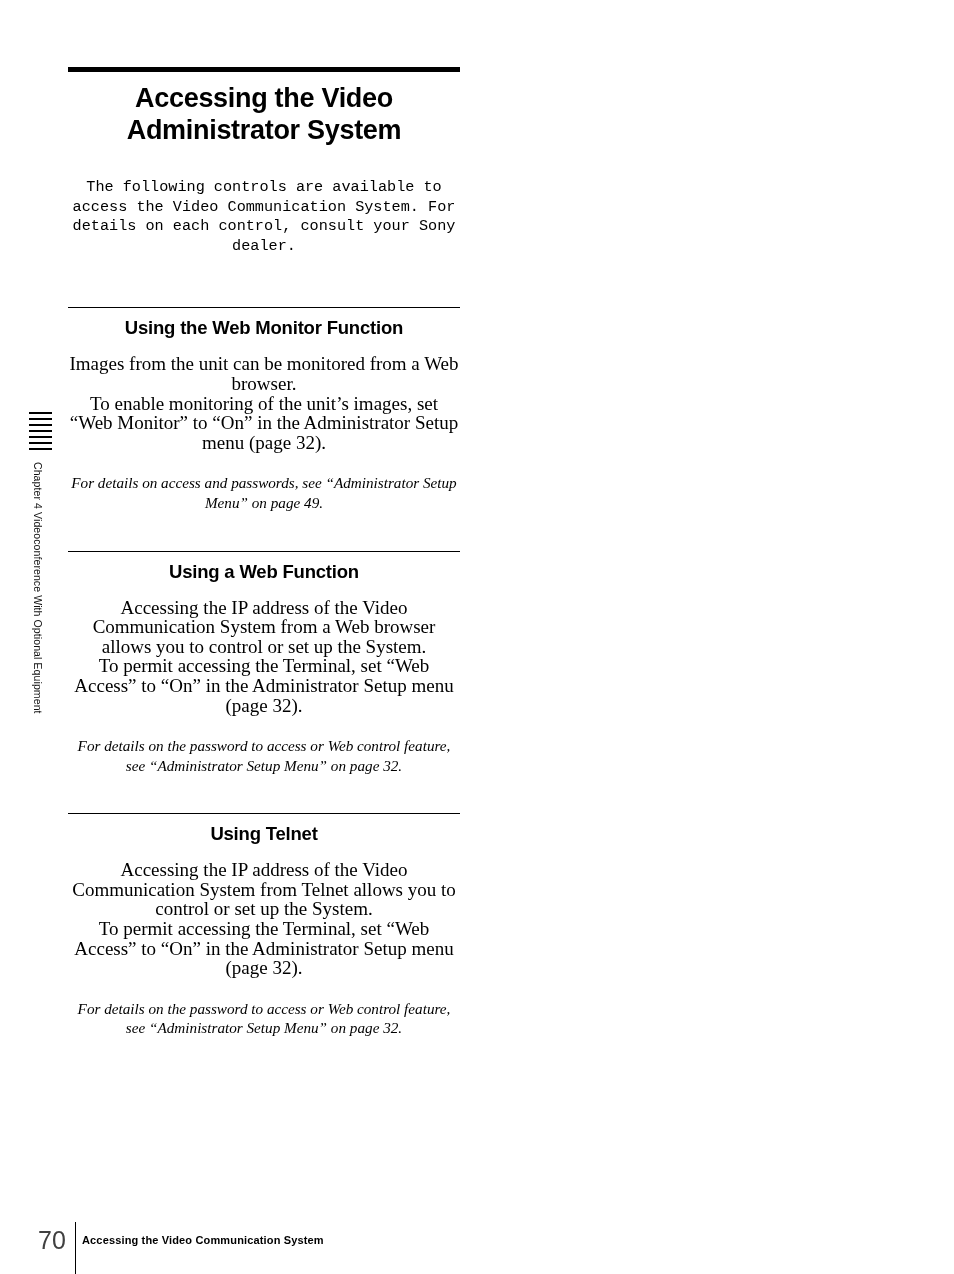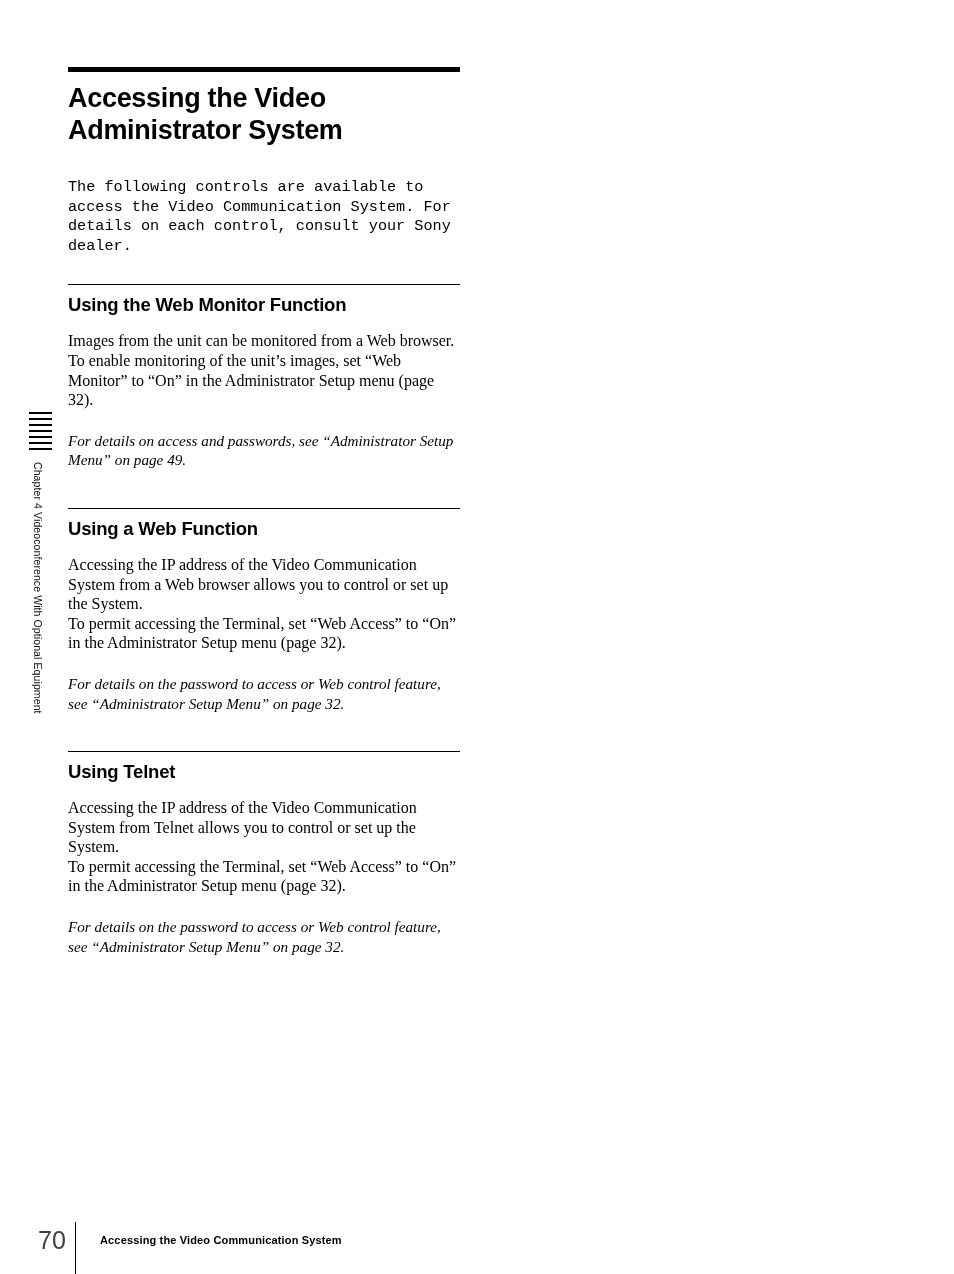--- a/index.html
+++ b/index.html
@@ -55,20 +55,21 @@
     white-space: nowrap;
     color: #111111;
   }
 
   
   .column {
     position: absolute;
     left: 68px;
     top: 60px;
     width: 392px;
+    text-align: center;
   }
 
   .title-rule {
     width: 392px;
     height: 5px;
     background: #000000;
     margin: 7px 0 0 0;
   }
   .page-title {
     font-family: "Liberation Sans", sans-serif;
@@ -81,37 +82,37 @@
   }
   .page-title .ttl-line { display: block; }
 
   .intro {
     font-family: Liberation Mono, monospace;
     font-size: 15.2px;
     line-height: 19.6px;
     margin: 32px 0 0 0;
   }
 
-  .section { margin-top: 28px; }
+  .section { margin-top: 51px; }
   .section-rule {
     width: 392px;
     height: 1px;
     background: #000000;
   }
   .section-heading {
     font-family: "Liberation Sans", sans-serif;
     font-weight: bold;
     font-size: 18.5px;
     line-height: 22px;
     letter-spacing: -0.2px;
     margin: 9px 0 0 0;
   }
   .body-text {
     font-family: "Liberation Serif", serif;
-    font-size: 16px;
+    font-size: 19px;
     line-height: 19.6px;
     margin: 15px 0 0 0;
   }
   .ref-text {
     font-family: "Liberation Serif", serif;
     font-style: italic;
     font-size: 15.2px;
     line-height: 19.6px;
     margin: 21px 0 0 0;
   }
@@ -139,21 +140,21 @@
   .footer-divider {
     position: absolute;
     left: 37px;
     top: 0;
     width: 1px;
     height: 52px;
     background: #000000;
   }
   .footer-title {
     position: absolute;
-    left: 62px;
+    left: 44px;
     top: 11px;
     font-family: "Liberation Sans", sans-serif;
     font-weight: bold;
     font-size: 11px;
     line-height: 14px;
     letter-spacing: 0.15px;
     white-space: nowrap;
     color: #000000;
   }
 </style>

